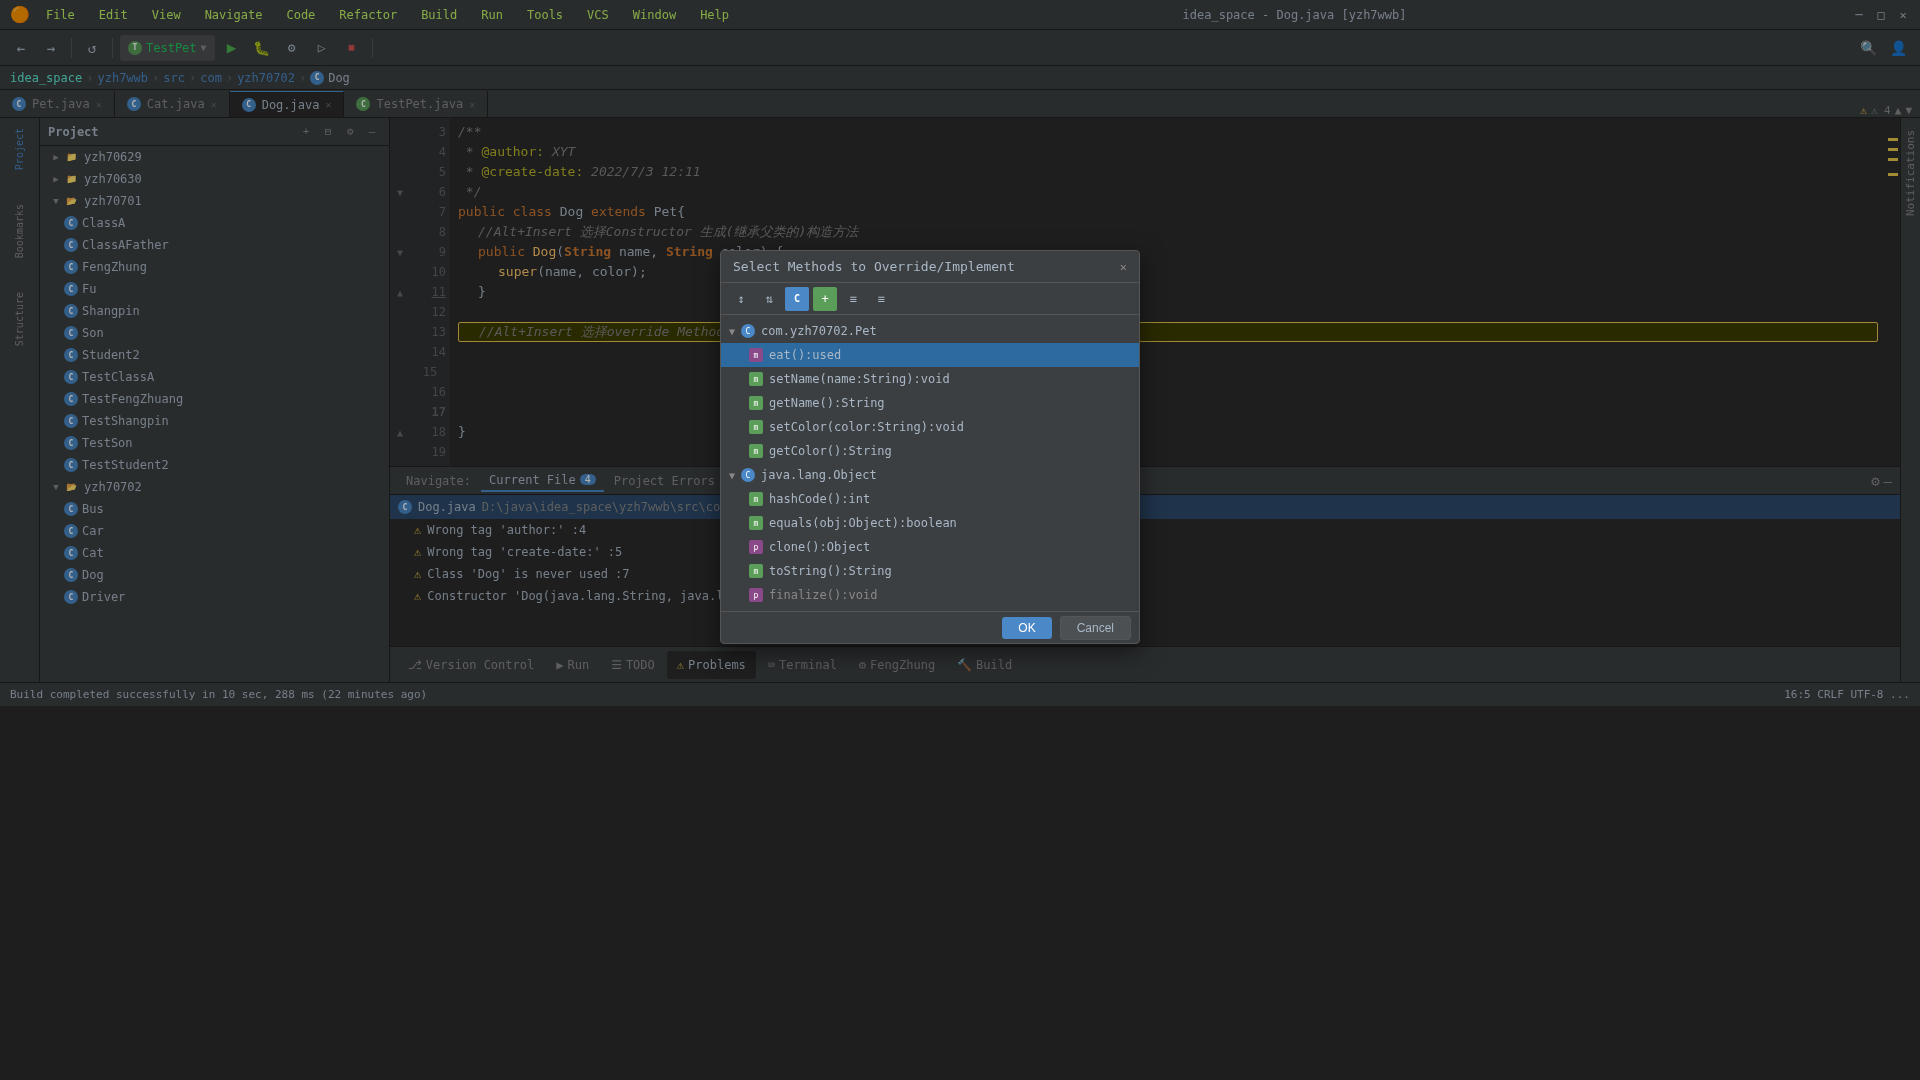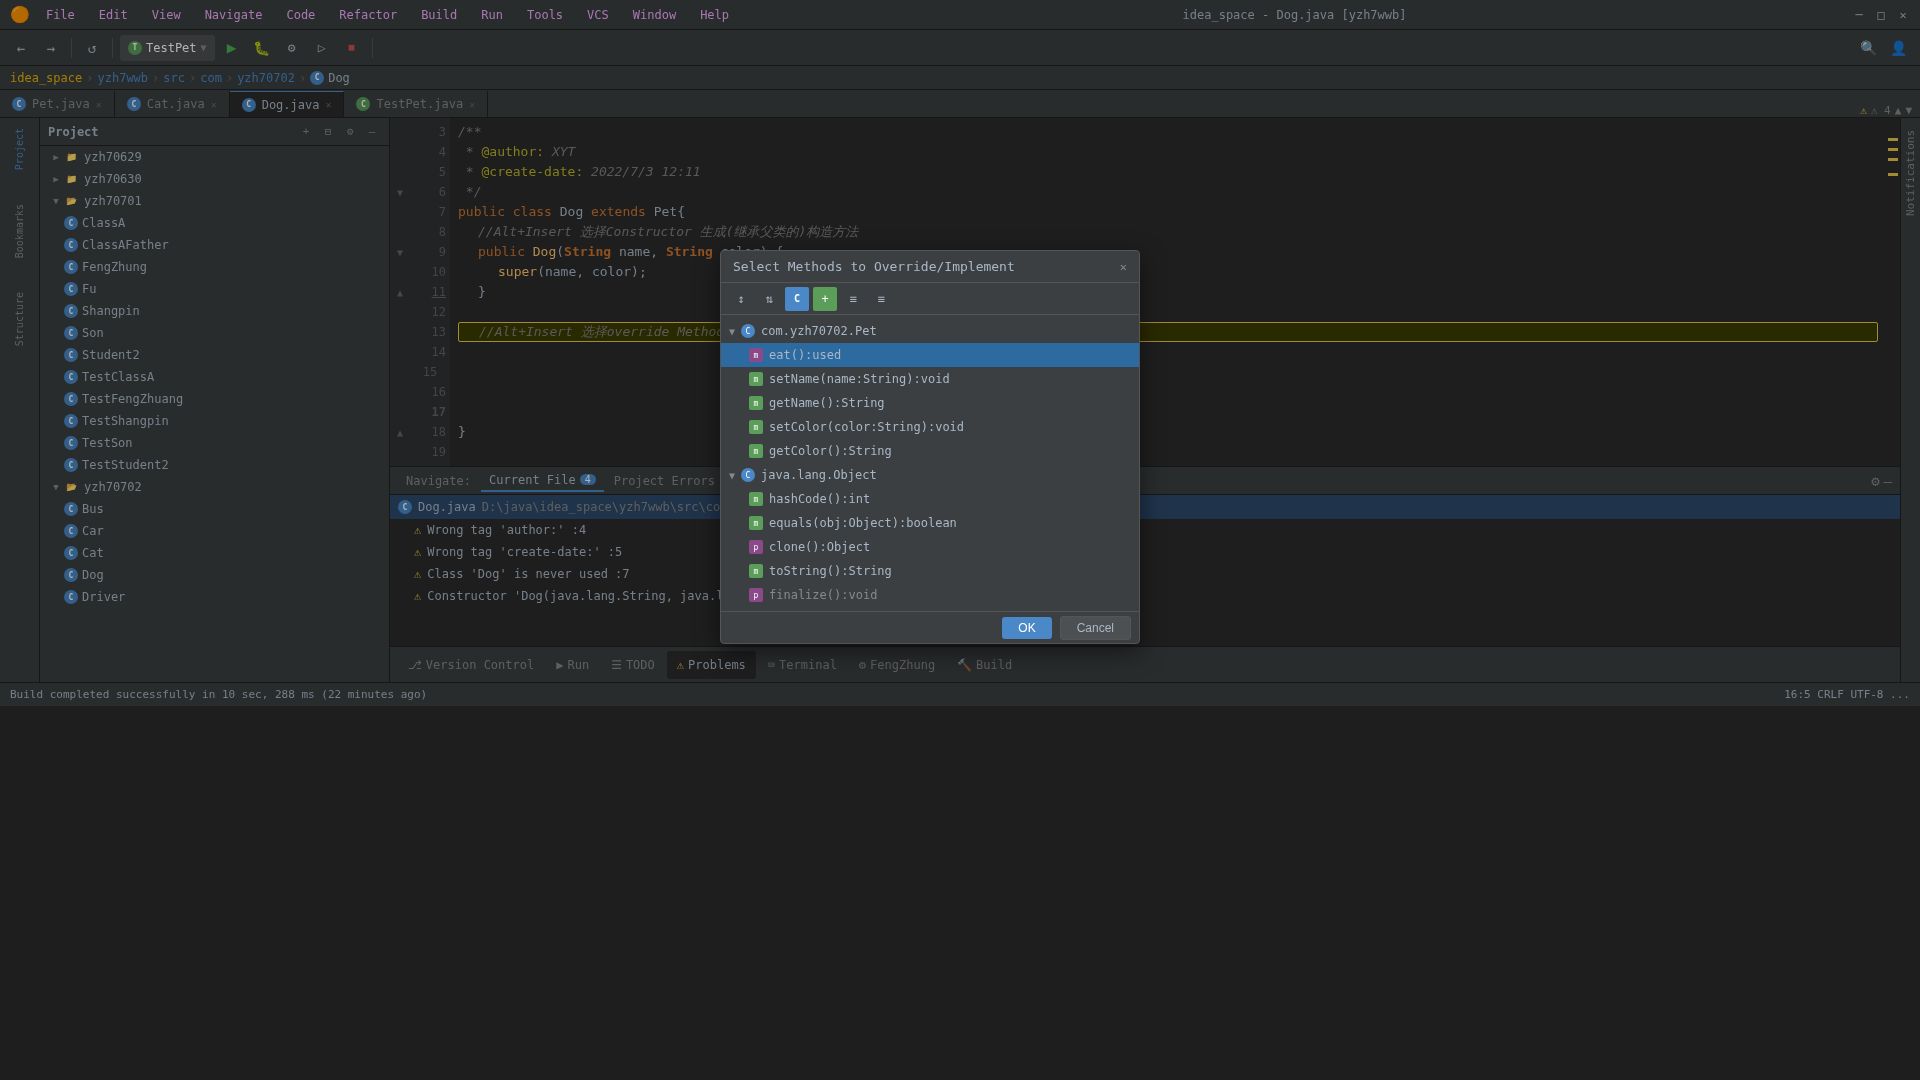--- a/index.html
+++ b/index.html
@@ -43,21 +43,21 @@
       display: flex;
       align-items: center;
       justify-content: center;
       color: #a9b7c6;
       cursor: pointer;
       font-size: 12px;
     }
     .menu-item {
       padding: 2px 8px;
       font-size: 12px;
-      color: #f0abfc;
+      color: #bef264;
       cursor: pointer;
     }
 
     
     #breadcrumb-bar {
       height: 24px;
       background: #3c3f41;
       display: flex;
       align-items: center;
       padding: 0 10px;
@@ -610,37 +610,37 @@
 </div>
 
 <div id="toolbar" style="height:36px; background:#3c3f41; display:flex; align-items:center; padding:0 8px; gap:4px; border-bottom:1px solid #222;">
   <div class="toolbar-btn">←</div>
   <div class="toolbar-btn">→</div>
   <div class="toolbar-sep"></div>
   <div class="toolbar-btn">↺</div>
   <div class="toolbar-sep"></div>
   <div style="display:flex;align-items:center;gap:4px;background:#4c5052;border-radius:3px;padding:0 8px;height:26px;">
     <div class="tab-icon-c green">T</div>
-    <span style="font-size:12px;color:#ffffff;">TestPet</span>
+    <span style="font-size:12px;color:#22c55e;">TestPet</span>
     <span style="color:#888;font-size:10px;">▼</span>
   </div>
   <div class="toolbar-btn" style="color:#4caf50;font-size:16px;">▶</div>
   <div class="toolbar-btn" style="color:#4a88c7;font-size:14px;">🐛</div>
   <div class="toolbar-btn" style="font-size:13px;">⚙</div>
   <div class="toolbar-btn" style="font-size:13px;">▷</div>
   <div class="toolbar-btn" style="color:#cc5252;font-size:14px;">⏹</div>
   <div class="toolbar-sep"></div>
   <div style="margin-left:auto; display:flex; gap:4px; align-items:center;">
     <div class="toolbar-btn" style="font-size:14px;">🔍</div>
     <div class="toolbar-btn" style="font-size:14px;">👤</div>
   </div>
 </div>
 
 <div id="breadcrumb-bar">
-  <span style="color:#eab308;">idea_space</span>
+  <span style="color:#5eead4;">idea_space</span>
   <span class="breadcrumb-sep">›</span>
   <span style="color:#4a88c7;">yzh7wwb</span>
   <span class="breadcrumb-sep">›</span>
   <span style="color:#4a88c7;">src</span>
   <span class="breadcrumb-sep">›</span>
   <span style="color:#4a88c7;">com</span>
   <span class="breadcrumb-sep">›</span>
   <span style="color:#4a88c7;">yzh70702</span>
   <span class="breadcrumb-sep">›</span>
   <div class="tab-icon-c blue" style="width:14px;height:14px;">C</div>

